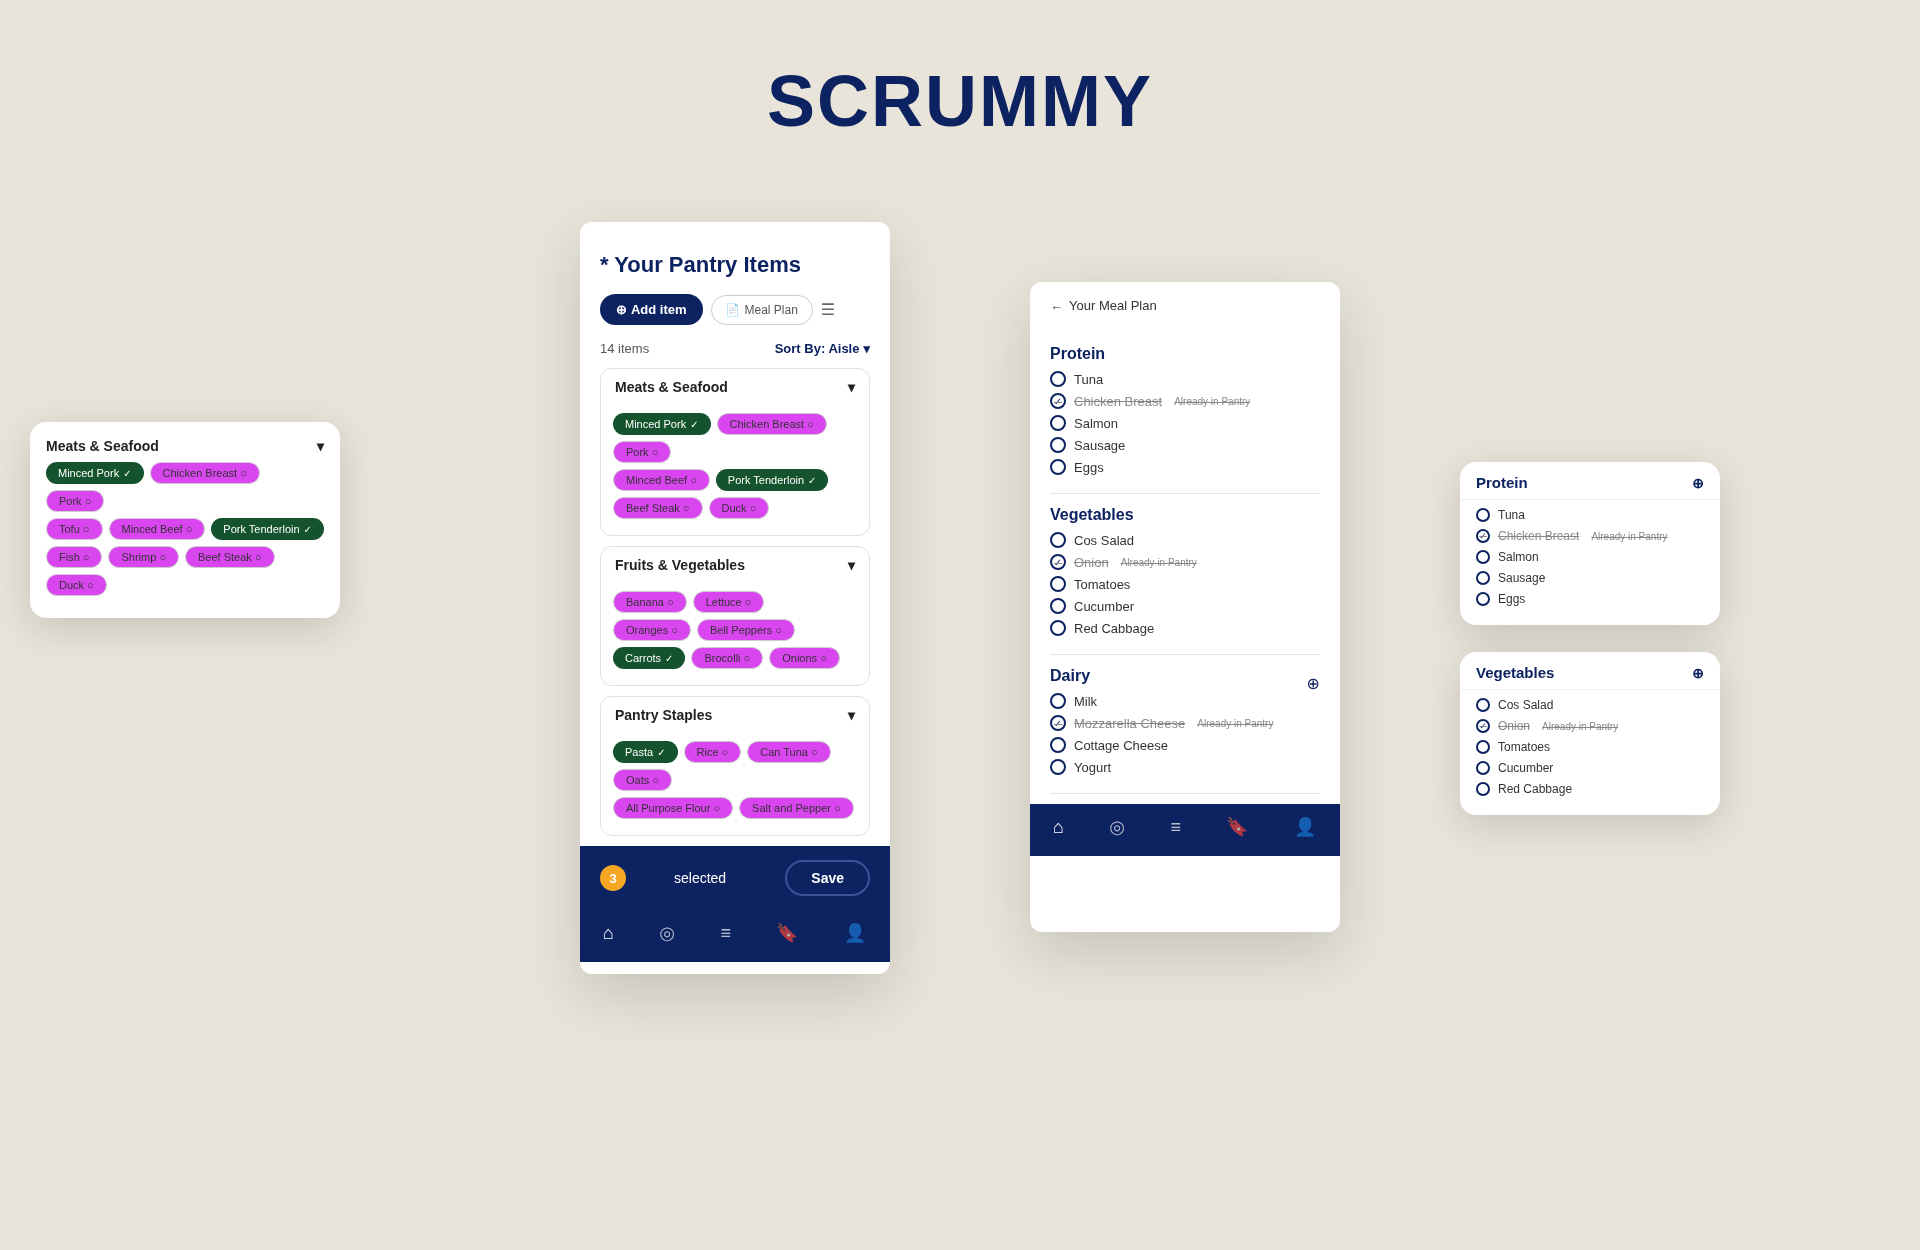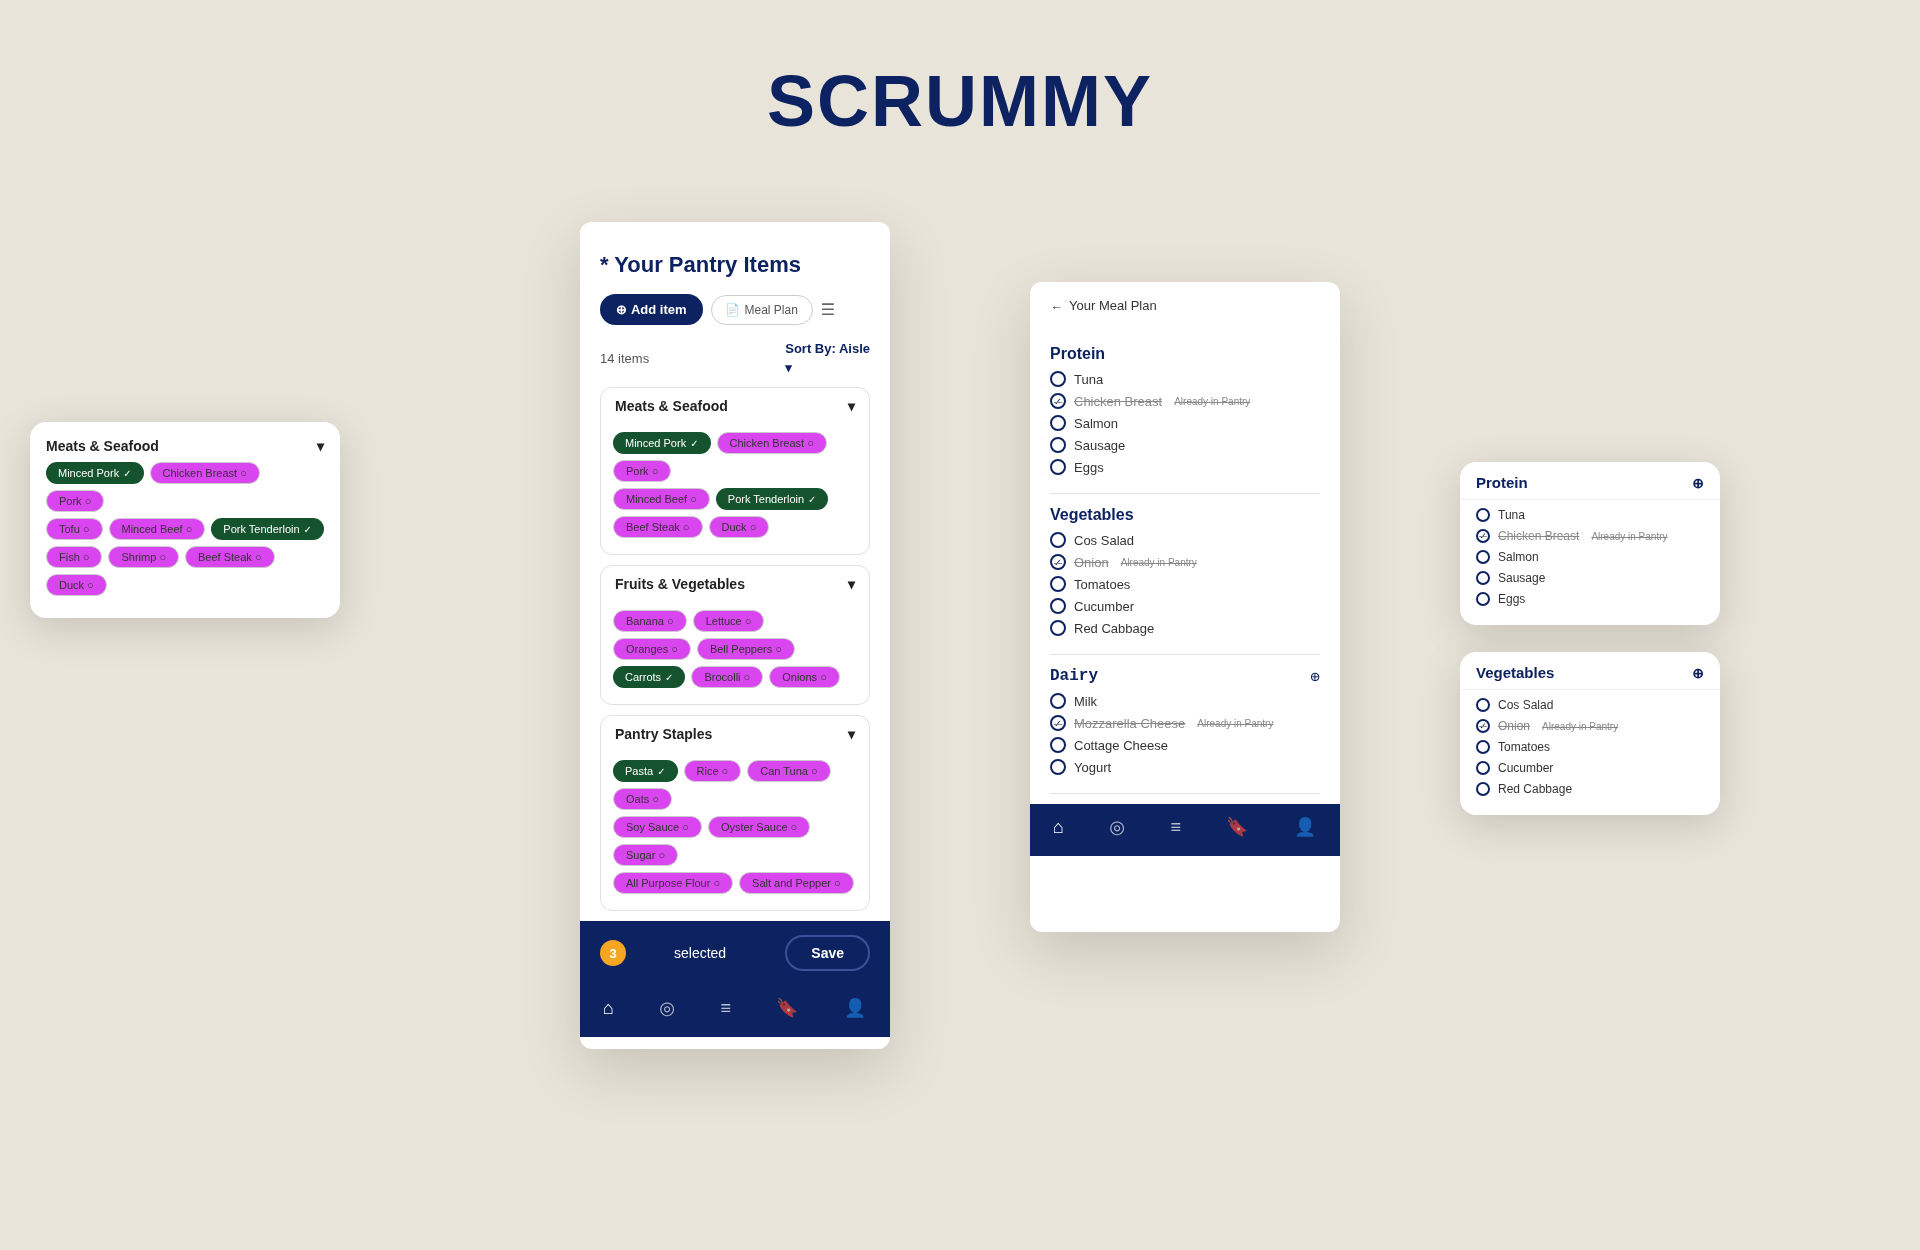--- a/index.html
+++ b/index.html
@@ -118,23 +118,22 @@
       margin-bottom: 12px;
       font-size: 13px;
       color: #555;
     }
 
     .sort-by {
       color: #0d2260;
       font-weight: 600;
       font-size: 13px;
       display: flex;
-      align-items: flex-start;
+      align-items: flex-end;
       gap: 4px;
-      flex-direction: column;
     }
 
     
     .category-section {
       border: 1.5px solid #e0e0e0;
       border-radius: 12px;
       margin-bottom: 10px;
       overflow: hidden;
     }
 
@@ -490,25 +489,20 @@
           <span>▾</span>
         </div>
         <div class="category-content">
           <div class="tag-row">
             <span class="tag tag-selected">Pasta <span class="tag-check">✓</span></span>
             <span class="tag tag-unselected">Rice ○</span>
             <span class="tag tag-unselected">Can Tuna ○</span>
             <span class="tag tag-unselected">Oats ○</span>
           </div>
           <div class="tag-row">
-            <span class="tag tag-unselected">Soy Sauce ○</span>
-            <span class="tag tag-unselected">Oyster Sauce ○</span>
-            <span class="tag tag-unselected">Sugar ○</span>
-          </div>
-          <div class="tag-row">
             <span class="tag tag-unselected">All Purpose Flour ○</span>
             <span class="tag tag-unselected">Salt and Pepper ○</span>
           </div>
         </div>
       </div>
     </div>
 
     <div class="phone-bottom">
       <div class="selected-badge">
         <div class="badge-num">3</div>
@@ -609,21 +603,21 @@
           <div class="circle-check"></div>
           <span>Cucumber</span>
         </div>
         <div class="grocery-item">
           <div class="circle-check"></div>
           <span>Red Cabbage</span>
         </div>
       </div>
 
       <div class="grocery-category">
-        <div style="display:flex;justify-content:space-between;align-items:flex-start;font-family:Liberation Mono, monospace;">
+        <div style="display:flex;justify-content:space-between;align-items:flex-end;">
           <div class="grocery-category-title">Dairy</div>
           <span style="color:#0d2260;font-size:16px;cursor:pointer;">⊕</span>
         </div>
         <div class="grocery-item">
           <div class="circle-check"></div>
           <span>Milk</span>
         </div>
         <div class="grocery-item checked">
           <div class="circle-check checked">
               <span class="check-mark">✓</span>

